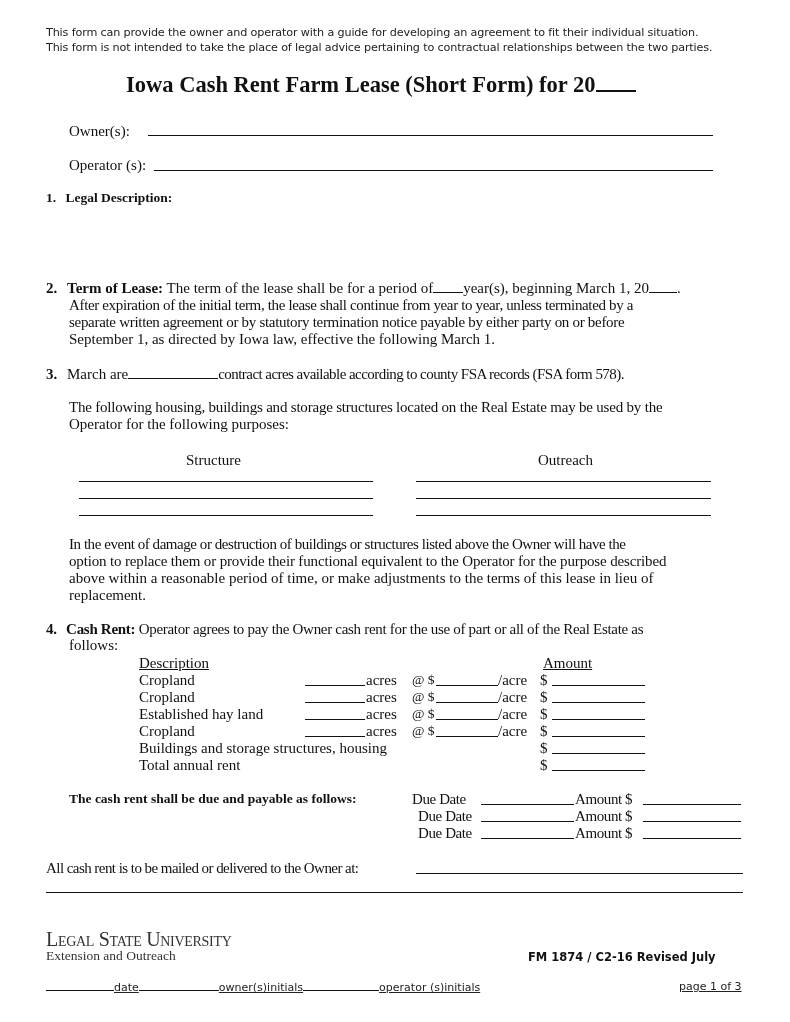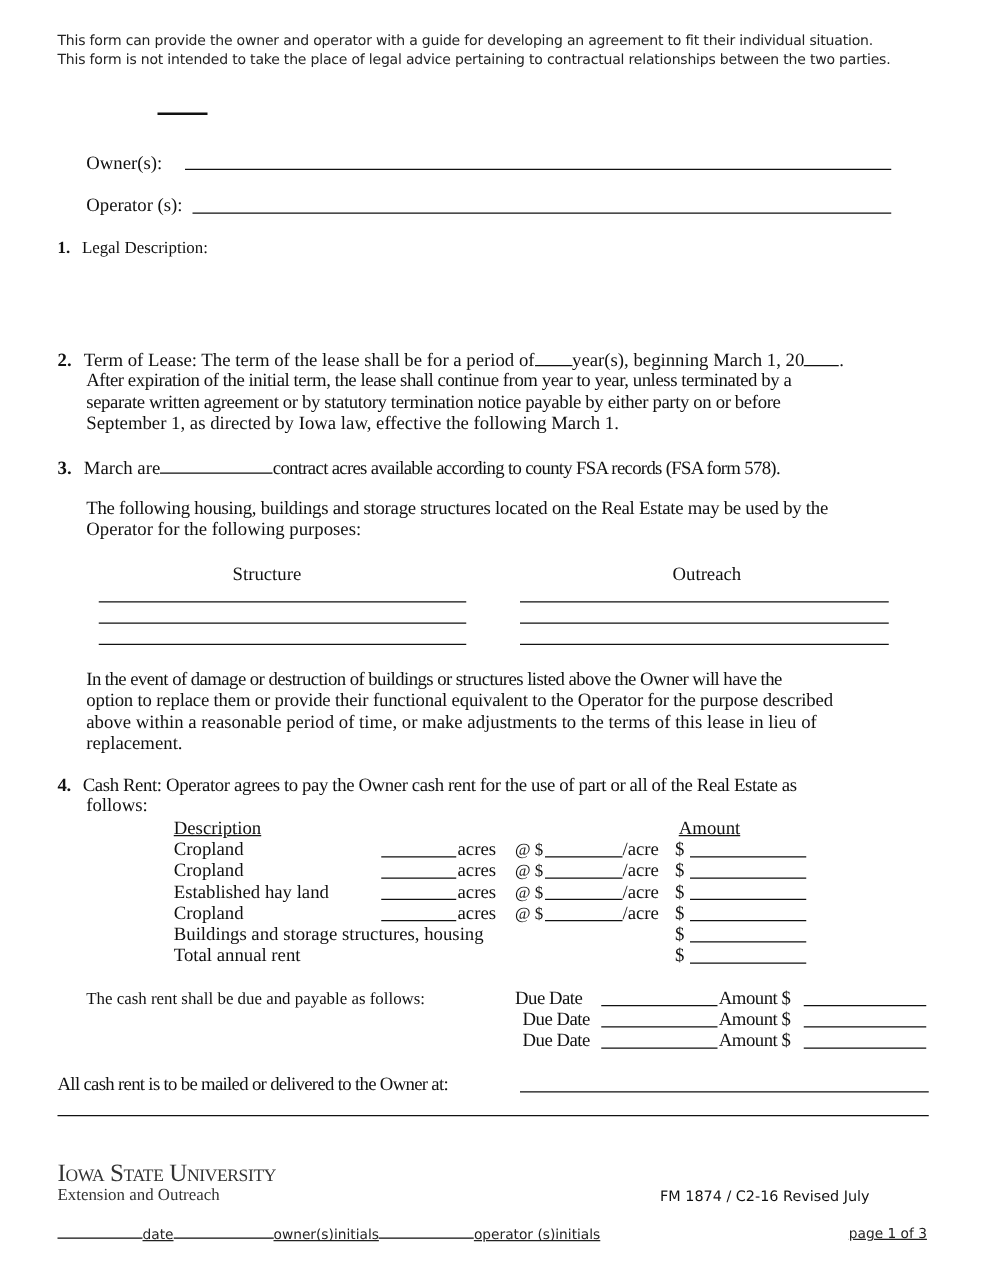--- a/index.html
+++ b/index.html
@@ -4,35 +4,35 @@
 <style>
   html, body { margin: 0; padding: 0; background: #ffffff; }
   body { width: 790px; height: 1022px; position: relative; overflow: hidden; color: #111; }
   .abs { position: absolute; white-space: nowrap; }
   .sans { font-family: "DejaVu Sans", sans-serif; }
   .serif { font-family: "Liberation Serif", serif; }
   .disclaimer { font-size: 11.2px; letter-spacing: -0.15px; color: #222; }
   .title { font-family: "Liberation Serif", serif; font-weight: bold; font-size: 22.5px; }
   .body { font-family: "Liberation Serif", serif; font-size: 15px; line-height: 16.7px; }
   .num { font-weight: bold; }
-  .bold { font-weight: normal; }
+  .bold { font-weight: bold; }
   .line { position: absolute; border-bottom: 1.6px solid #111; height: 0; }
   .blank { display: inline-block; border-bottom: 1.3px solid #111; height: 12px; vertical-align: baseline; }
   .u { text-decoration: underline; }
   .footer-sans { font-family: "DejaVu Sans", sans-serif; font-size: 11px; color: #222; text-decoration: underline; }
   .isu { font-family: "Liberation Serif", serif; color: #333; }
 </style>
 </head>
 <body>
 
 <div class="abs sans disclaimer" style="left:46px; top:26px;">This form can provide the owner and operator with a guide for developing an agreement to fit their individual situation.</div>
 <div class="abs sans disclaimer" style="left:46px; top:41px;">This form is not intended to take the place of legal advice pertaining to contractual relationships between the two parties.</div>
 
 <div class="abs title" style="left:126px; top:72px;">
-  <span class="blank" style="width:40px; border-bottom-width:2.5px; height:16px;"></span>
+  <span>Iowa Cash Rent Farm Lease (Short Form) for 20</span><span class="blank" style="width:40px; border-bottom-width:2.5px; height:16px;"></span>
 </div>
 
 <div class="abs body" style="left:69px; top:123px;">Owner(s):</div>
 <div class="line" style="left:148px; top:135px; width:565px;"></div>
 
 <div class="abs body" style="left:69px; top:157px;">Operator (s):</div>
 <div class="line" style="left:154px; top:170px; width:559px;"></div>
 
 <div class="abs body" style="left:46px; top:190px; font-size:13.5px;">
   <span class="num">1.</span>
@@ -137,21 +137,21 @@
     <div class="abs body" style="left:418px; top:825px; letter-spacing:-0.4px;">Due Date</div>
     <div class="line" style="left:481px; top:838px; width:93px;"></div>
     <div class="abs body" style="left:575px; top:825px; letter-spacing:-0.4px;">Amount $</div>
     <div class="line" style="left:643px; top:838px; width:98px;"></div>
   </div>
 
 <div class="abs body" style="left:46px; top:860px; letter-spacing:-0.55px;">All cash rent is to be mailed or delivered to the Owner at:</div>
 <div class="line" style="left:416px; top:873px; width:327px;"></div>
 <div class="line" style="left:46px; top:892px; width:697px;"></div>
 
-<div class="abs isu" style="left:46px; top:928px; font-size:20px; letter-spacing:-0.3px; font-variant: small-caps;">Iowa State University</div>
+<div class="abs isu" style="left:46px; top:928px; font-size:20px; letter-spacing:-0.3px; font-variant: small-caps;">Legal State University</div>
 <div class="abs isu" style="left:46px; top:948px; font-size:13.5px;">Extension and Outreach</div>
 
 <div class="abs sans bold" style="left:528px; top:950px; font-size:11.5px;">FM 1874 / C2-16 Revised July</div>
 
 <div class="abs footer-sans" style="left:46px; top:980px;">
   <span class="blank" style="width:68px; height:10px;"></span><span>date</span><span class="blank" style="width:80px; height:10px;"></span><span>owner(s)initials</span><span class="blank" style="width:76px; height:10px;"></span><span>operator (s)initials</span>
 </div>
 <div class="abs footer-sans" style="left:679px; top:980px;">page 1 of 3</div>
 
 </body></html>

